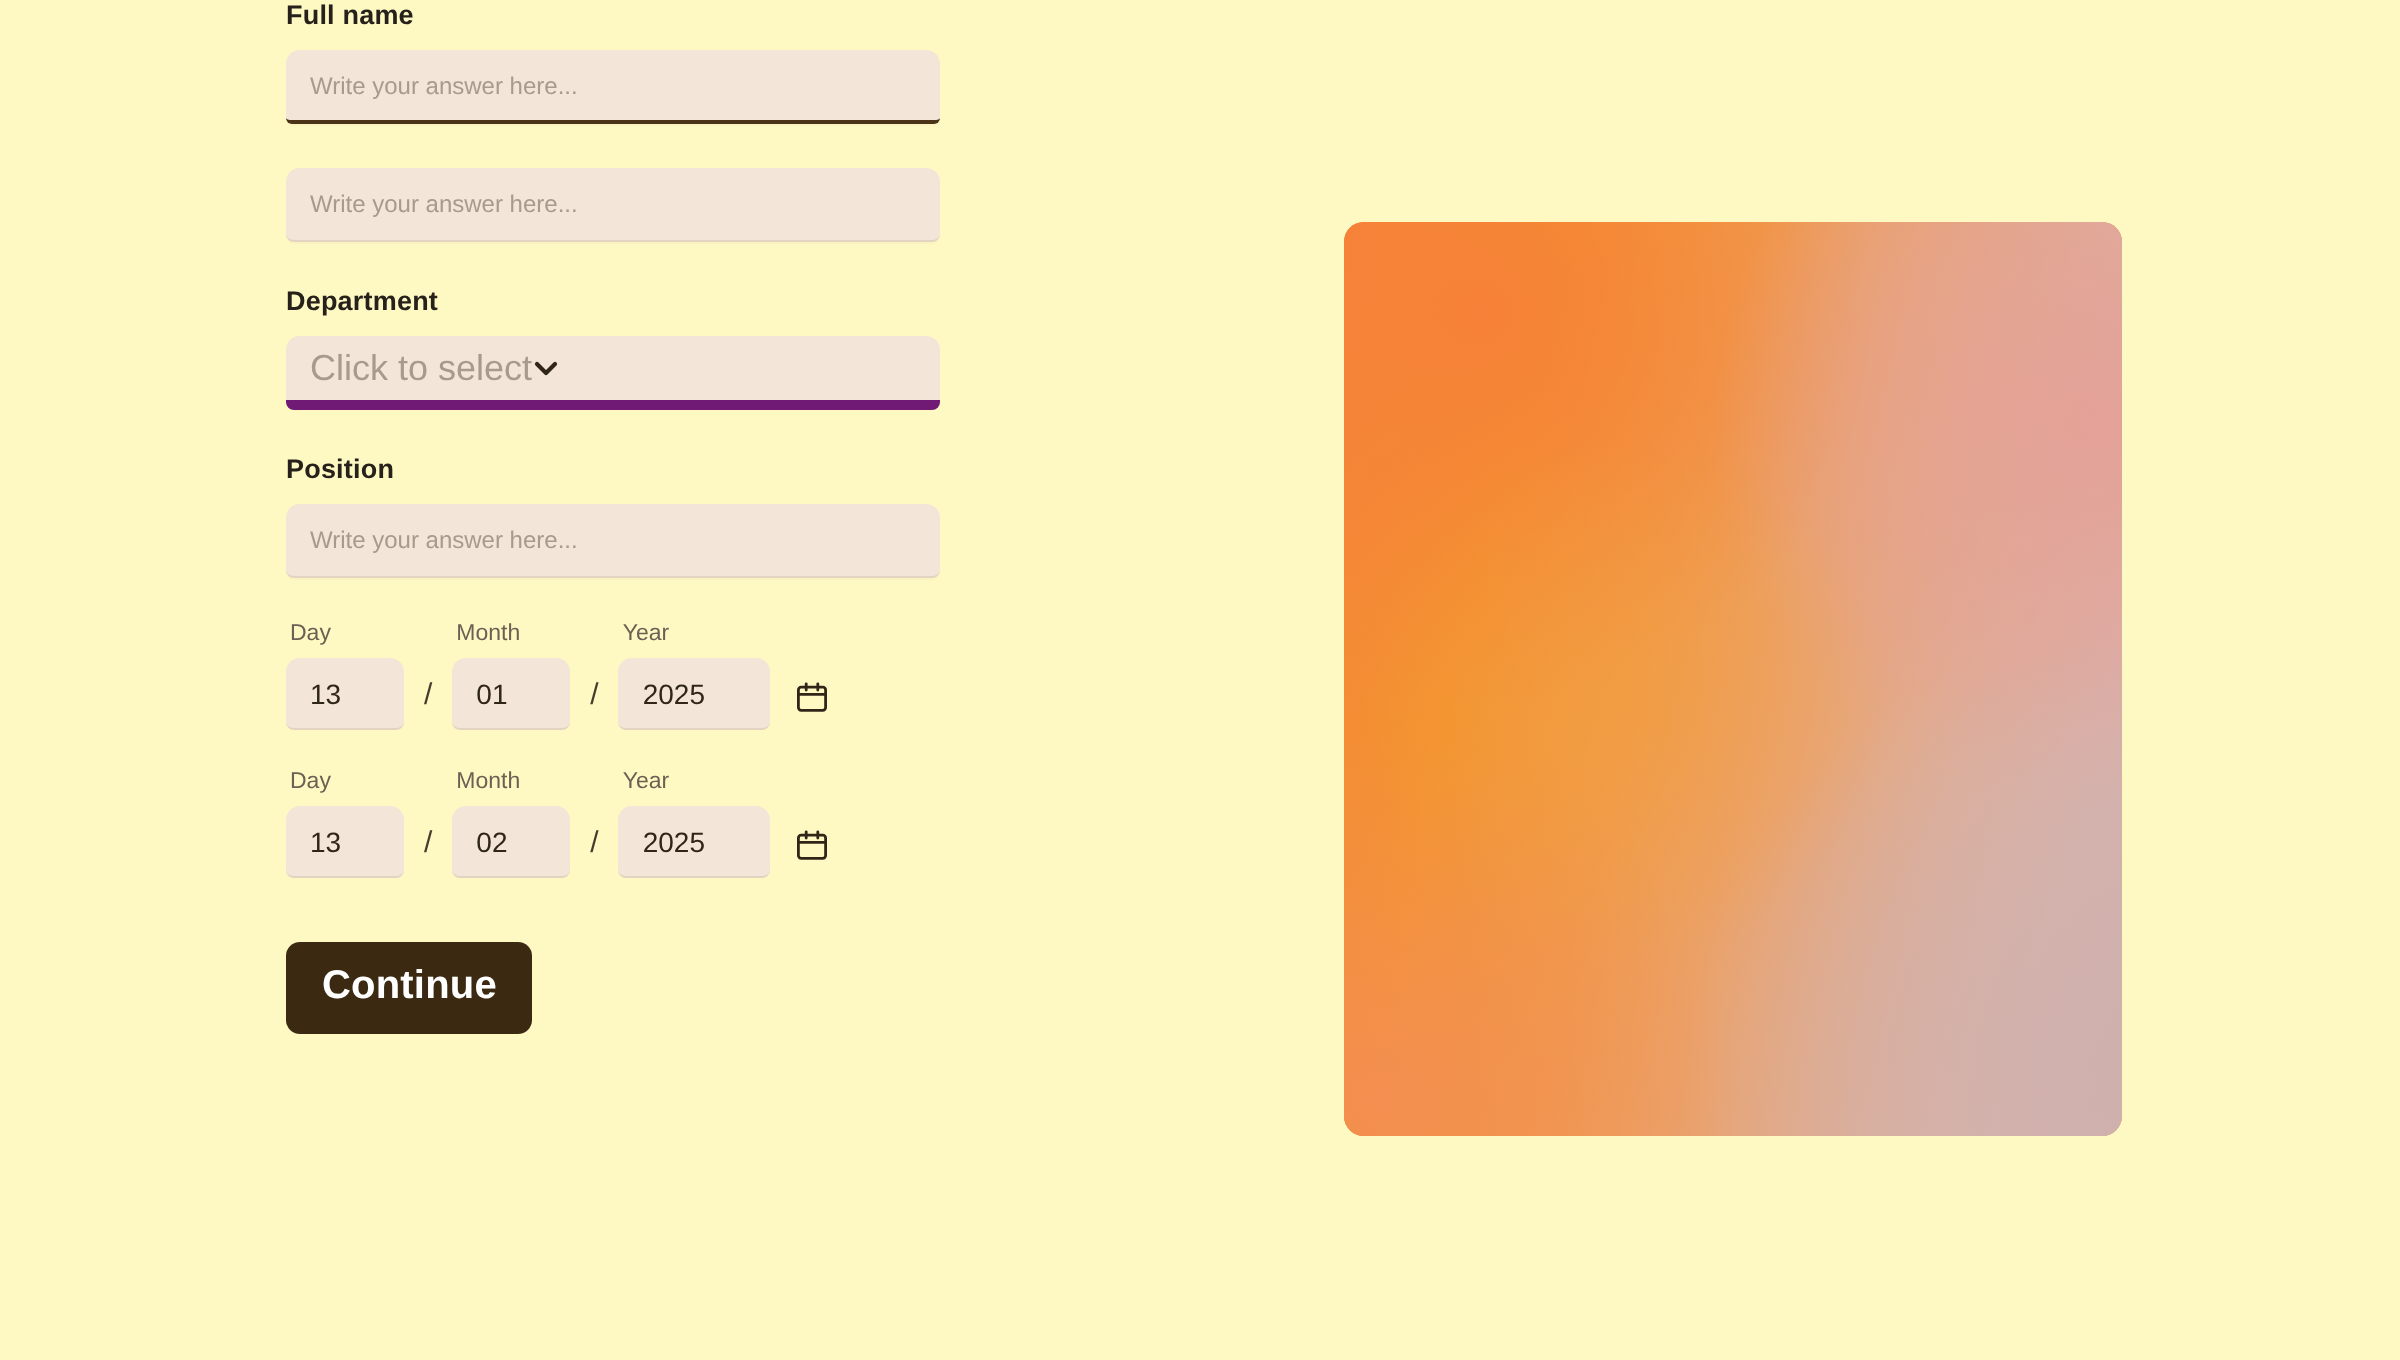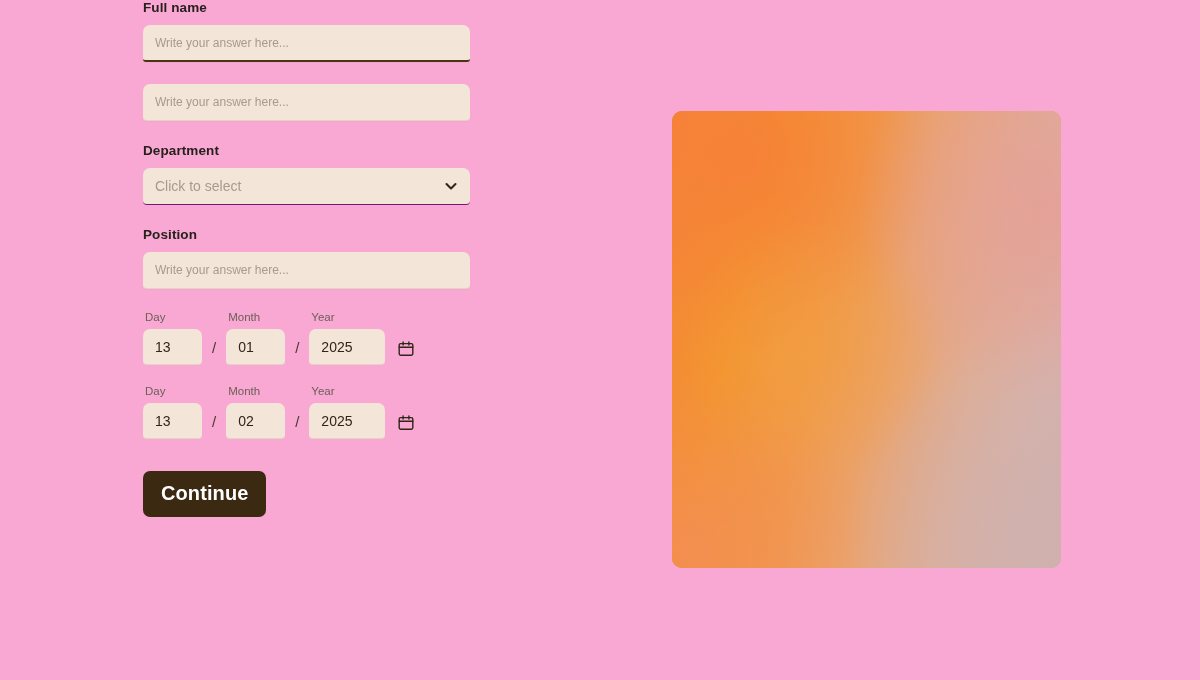--- a/index.html
+++ b/index.html
@@ -13,21 +13,21 @@
   body {
     background: #FDEEE0;
     font-family: "Liberation Sans", sans-serif;
     -webkit-font-smoothing: antialiased;
   }
 
   .page {
     position: relative;
     width: 1200px;
     height: 680px;
-    background: #f9a8d4;
+    background: #fef9c3;
   }
 
   
   .form-col {
     position: absolute;
     left: 143px;
     top: 0;
     width: 330px;
   }
 
@@ -59,27 +59,27 @@
   .text-input.focused {
     border-bottom: 2px solid #4a3317;
     border-radius: 7px 7px 3px 3px;
   }
 
   .select-input {
     width: 327px;
     height: 37px;
     background: #F3E6D8;
     border: none;
-    border-bottom: 1px solid #701a75;
+    border-bottom: 5px solid #701a75;
     border-radius: 7px 7px 4px 4px;
     padding: 0 12px;
     display: flex;
     align-items: center;
-    justify-content: space-between;
-    font-size: 14px;
+    justify-content: flex-start;
+    font-size: 18px;
     color: #a89a8c;
   }
 
   .chevron {
     width: 14px;
     height: 14px;
     display: block;
     color: #2f2618;
     flex: 0 0 auto;
   }

